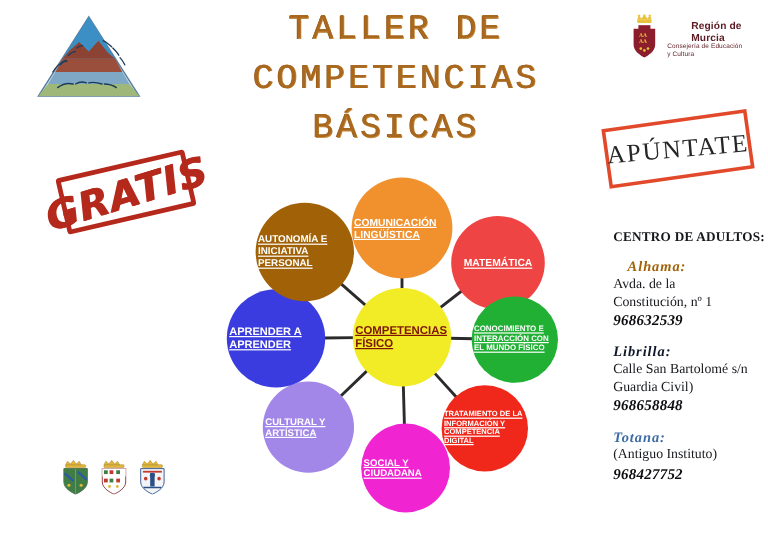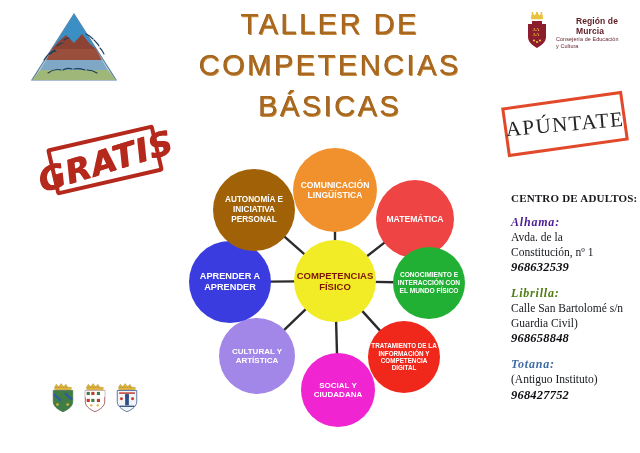--- a/index.html
+++ b/index.html
@@ -28,21 +28,21 @@
 
   
   #title-block {
     position: absolute;
     left: 150px;
     top: 4px;
     width: 360px;
     text-align: center;
   }
   .title-line {
-    font-family: Liberation Sans, sans-serif;
+    font-family: Liberation Mono, monospace;
     font-size: 29px;
     letter-spacing: 2.5px;
     color: #a9681f;
     line-height: 41px;
     white-space: nowrap;
     font-weight: 400;
     text-shadow: 0.6px 0.6px 0 #c98b3c, -0.4px 0.3px 0 #8d551a;
   }
 
   
@@ -188,27 +188,28 @@
     position: absolute;
     left: 0; top: 0;
     width: 300px; height: 290px;
   }
   .bubble {
     position: absolute;
     border-radius: 50%;
     display: flex;
     align-items: center;
     justify-content: center;
-    text-align: center;
+    text-align: left;
     color: #ffffff;
     font-family: "Liberation Sans", sans-serif;
     font-weight: bold;
     line-height: 1.18;
     box-sizing: border-box;
     padding: 2px;
+    text-decoration: underline;
   }
 
   
   #shields {
     position: absolute;
     left: 50px;
     top: 382px;
     display: flex;
     gap: 6px;
   }
@@ -283,27 +284,27 @@
 
 <div id="apuntate-stamp">
   <div class="stamp-border"></div>
   <div class="stamp-text">APÚNTATE</div>
 </div>
 
 <div id="contact-panel">
   <div id="contact-heading">CENTRO DE ADULTOS:</div>
   <div id="contact-entries">
       <div class="contact-group">
-        <div class="contact-city" style="color: #4c1d95;">Alhama:</div>
+        <div class="contact-city" style="color: #a16207; margin-left: 12px;">Alhama:</div>
         <div class="contact-addr">Avda. de la</div>
         <div class="contact-addr">Constitución, nº 1</div>
         <div class="contact-phone">968632539</div>
       </div>
       <div class="contact-group">
-        <div class="contact-city" style="color: #4d7c0f;">Librilla:</div>
+        <div class="contact-city" style="color: #0f172a;">Librilla:</div>
         <div class="contact-addr">Calle San Bartolomé s/n</div>
         <div class="contact-addr">Guardia Civil)</div>
         <div class="contact-phone">968658848</div>
       </div>
       <div class="contact-group">
         <div class="contact-city" style="color: rgb(61, 107, 165);">Totana:</div>
         <div class="contact-addr">(Antiguo Instituto)</div>
         <div class="contact-phone">968427752</div>
       </div>
     </div>

